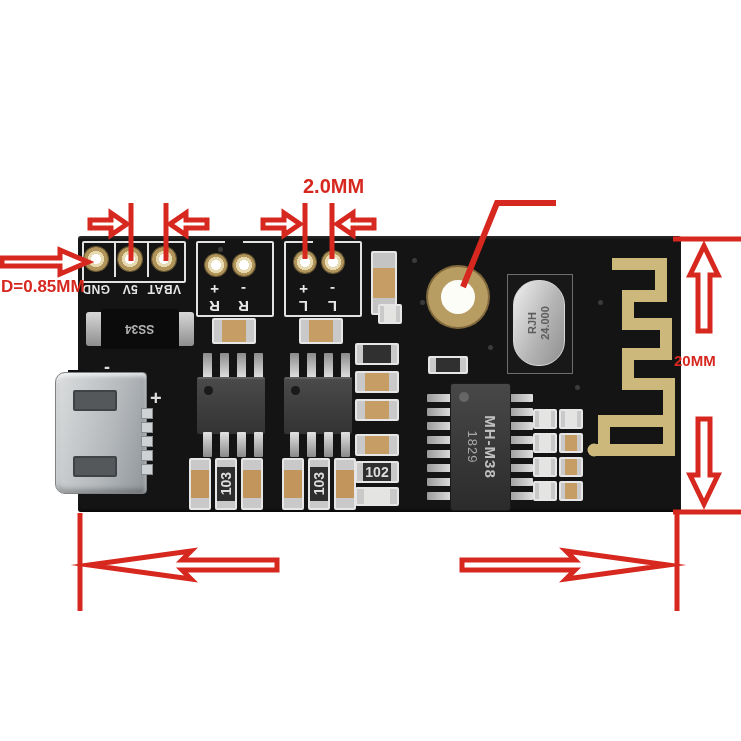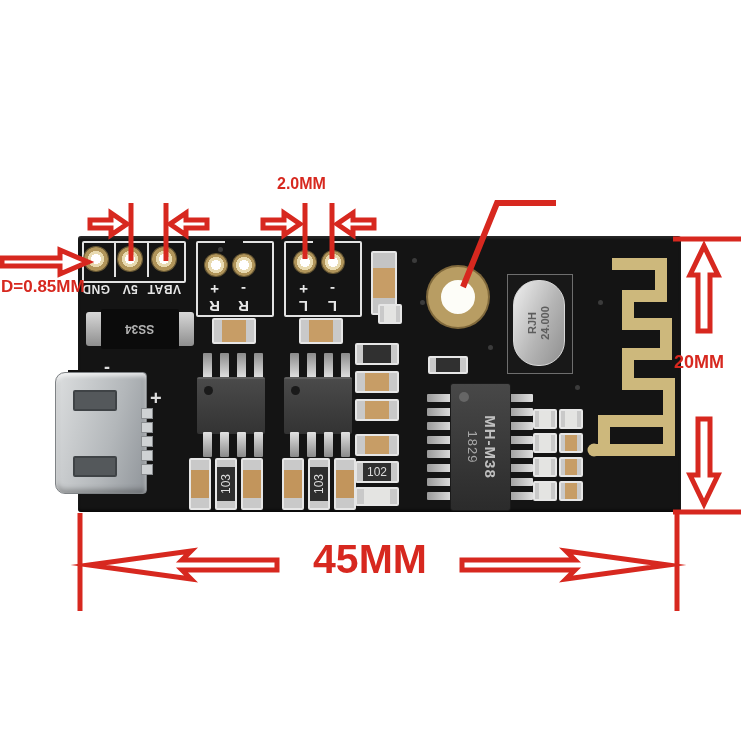--- a/index.html
+++ b/index.html
@@ -19,21 +19,21 @@
         transform:rotate(180deg);letter-spacing:.5px;}
   .vlabel{position:absolute;color:#e6e6e6;font-weight:bold;font-size:15px;
           writing-mode:vertical-lr;text-orientation:upright;transform:rotate(180deg);line-height:1;}
   .cell{position:absolute;border:2px solid #e6e6e6;border-radius:2px;display:flex;
         align-items:center;justify-content:center;}
   .tan-v{background:linear-gradient(180deg,#c9c9c9 0 20%,#c2955c 20% 80%,#c9c9c9 80%);}
   .tan-h{background:linear-gradient(90deg,#c9c9c9 0 20%,#c79d66 20% 80%,#c9c9c9 80%);}
   .dark-h{background:linear-gradient(90deg,#c9c9c9 0 16%,#303030 16% 84%,#c9c9c9 84%);}
   .dark-v{background:linear-gradient(180deg,#c9c9c9 0 15%,#2e2e2e 15% 85%,#c9c9c9 85%);}
   .sil-h{background:linear-gradient(90deg,#c9c9c9 0 18%,#e4e4e2 18% 82%,#c9c9c9 82%);}
-  .code{color:#dddddd;font-weight:normal;font-size:12px;line-height:1;}
+  .code{color:#dddddd;font-weight:bold;font-size:14px;line-height:1;}
   .code-v{writing-mode:vertical-rl;transform:rotate(180deg);}
   .cpin{position:absolute;width:9px;height:25px;border-radius:1px;
         background:linear-gradient(180deg,#8a8a8a,#e2e2e2);}
   .cpin.up{background:linear-gradient(0deg,#8a8a8a,#e2e2e2);}
   .ipin{position:absolute;width:25px;height:8px;border-radius:1px;
         background:linear-gradient(90deg,#9a9a9a,#dfdfdf);}
   .chipbody{position:absolute;background:linear-gradient(180deg,#4a4a4a,#333333);
             border-radius:2px;border-top:2px solid #5e5e5e;}
   .dot{position:absolute;border-radius:50%;background:#1a1a1a;}
   .via{position:absolute;width:5px;height:5px;border-radius:50%;background:#3b3b3b;}
@@ -222,18 +222,17 @@
     <line x1="673" y1="512" x2="741" y2="512" stroke="#d7281f" stroke-width="5"></line>
     <polygon points="15,0 29,29 21,29 21,85 9,85 9,29 1,29" transform="translate(689,246)" fill="#ffffff" stroke="#d7281f" stroke-width="5" stroke-miterlimit="10"></polygon>
     <polygon points="15,85 29,56 21,56 21,0 9,0 9,56 1,56" transform="translate(689,419)" fill="#ffffff" stroke="#d7281f" stroke-width="5" stroke-miterlimit="10"></polygon>
 
     <line x1="80" y1="513" x2="80" y2="611" stroke="#d7281f" stroke-width="5"></line>
     <line x1="677" y1="513" x2="677" y2="611" stroke="#d7281f" stroke-width="5"></line>
     <polygon points="0,17 102,3 93,12 188,12 188,22 93,22 102,31" transform="translate(89,548)" fill="#ffffff" stroke="#d7281f" stroke-width="5" stroke-miterlimit="10"></polygon>
     <polygon points="206,17 104,3 113,12 0,12 0,22 113,22 104,31" transform="translate(462,548)" fill="#ffffff" stroke="#d7281f" stroke-width="5" stroke-miterlimit="10"></polygon>
   </svg>
 
-  <div class="ann" style="left:277px;top:176px;font-size:16px;">2.0MM</div>
+  <div class="ann" style="left:303px;top:176px;font-size:20px;">2.0MM</div>
   <div class="ann" style="left:1px;top:278px;font-size:17px;">D=0.85MM</div>
-  <div class="ann" style="left:674px;top:353px;font-size:18px;">20MM</div>
-  <div class="ann" style="left:280px;top:539px;width:180px;text-align:center;font-size:41px;">45MM</div>
+  <div class="ann" style="left:674px;top:353px;font-size:15px;">20MM</div>
 
 </div>
 
 </body></html>

